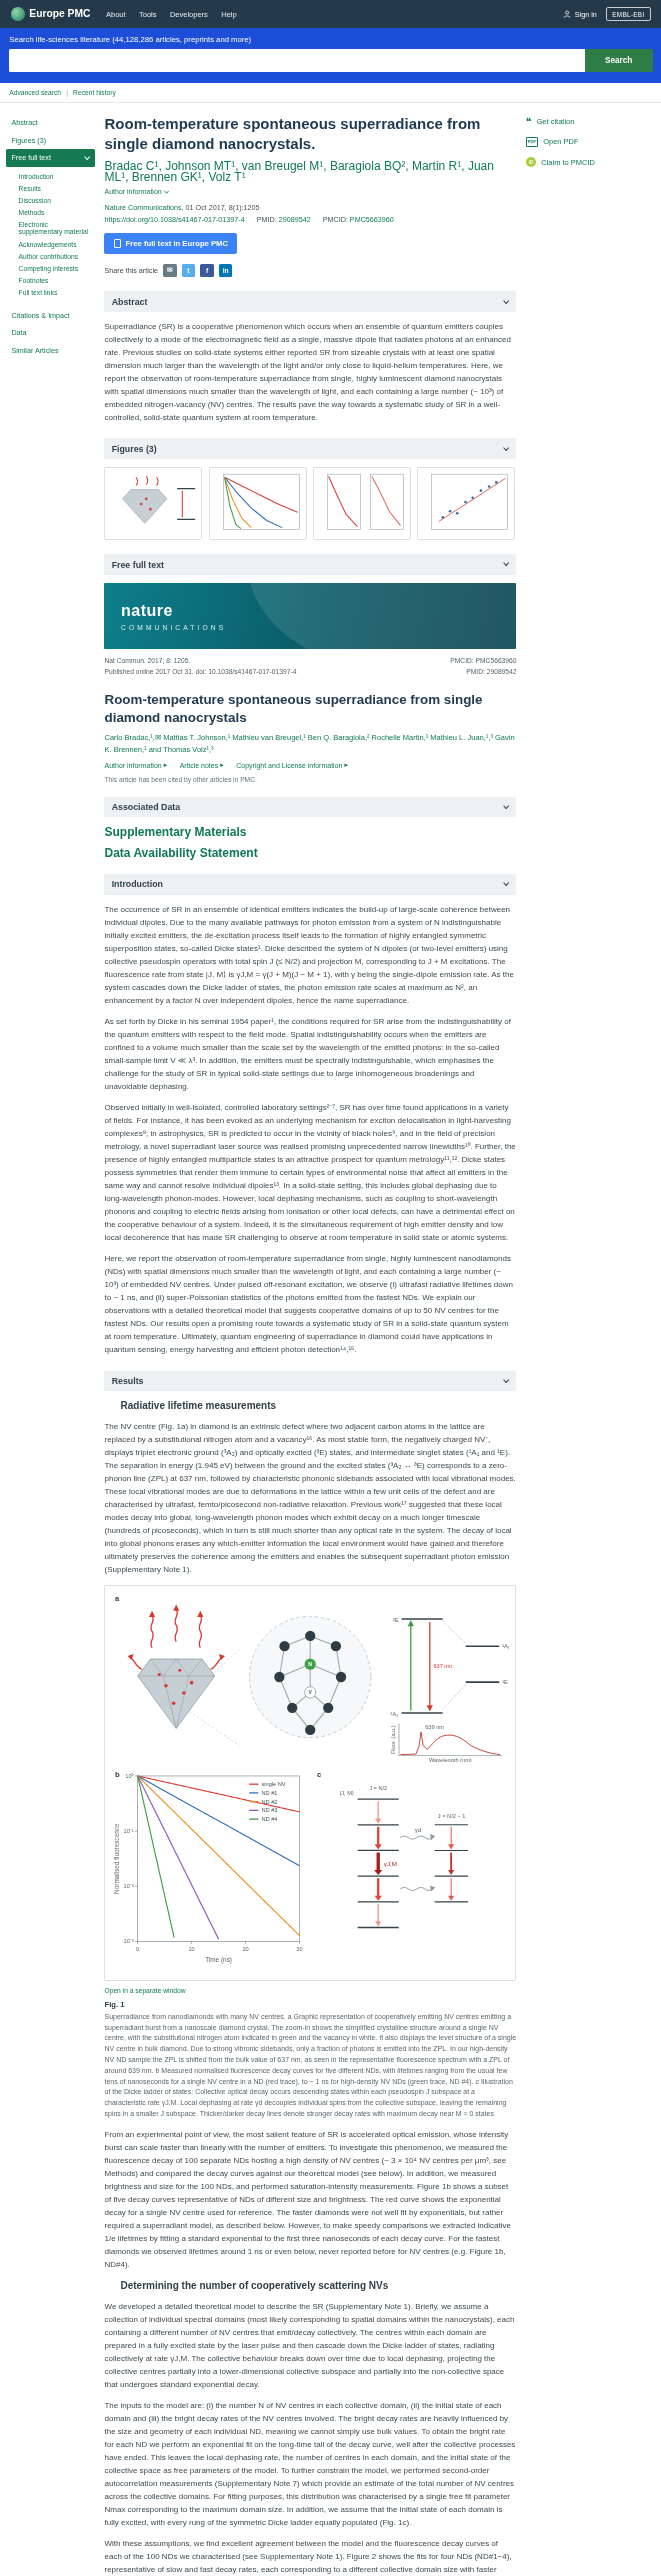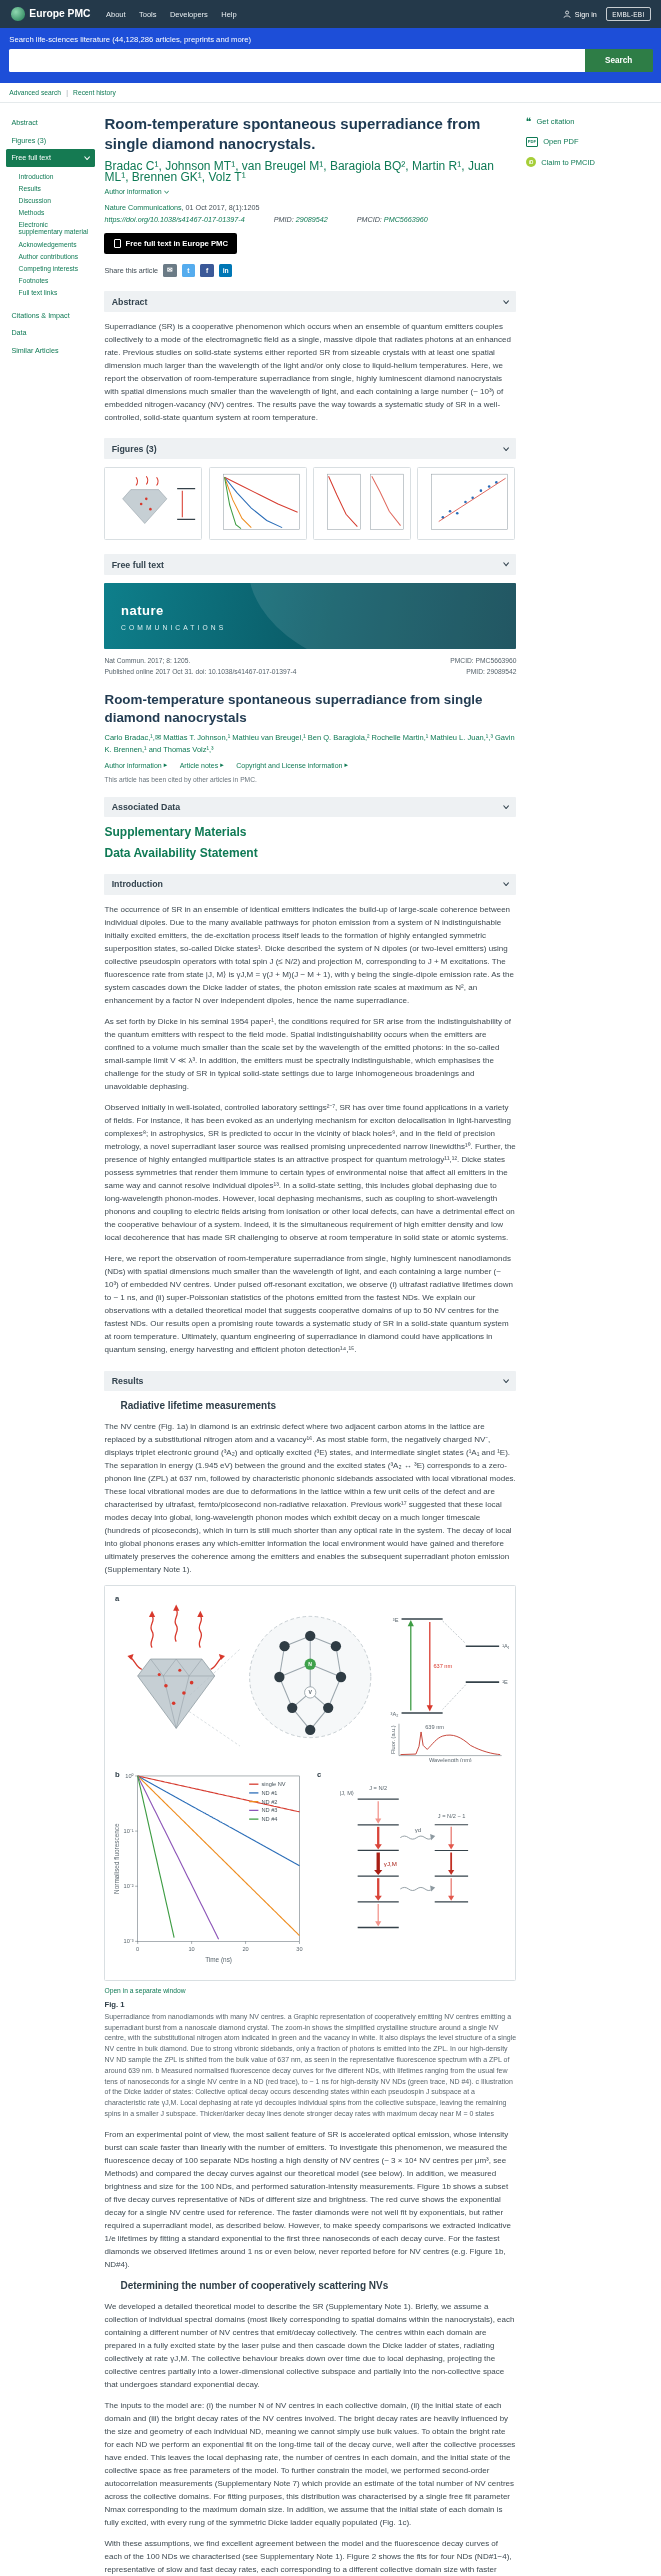--- a/index.html
+++ b/index.html
@@ -42,43 +42,43 @@
 .side-bottom a{display:block;color:#0f7a55;font-size:7.2px;padding:4.1px 5.2px;}
 .chev{width:6.2px;height:4.1px;stroke:currentColor;fill:none;stroke-width:2;}
 
 .main{min-width:0;}
 h1.art-title{color:#1e3a52;font-size:15px;line-height:19.6px;font-weight:bold;margin-bottom:7.2px;}
 .authors{color:#0f7a55;font-size:12px;line-height:11.3px;margin-bottom:4.1px;}
 .author-info{color:#0f7a55;font-size:7px;margin-bottom:7.2px;display:inline-flex;
   align-items:center;gap:2.6px;}
 .pub-line{font-size:7.2px;margin-bottom:3.1px;color:#46525a;}
 .pub-line a,.ids-line a{color:#0f7a55;}
-.ids-line{font-size:7.2px;margin-bottom:9.3px;color:#46525a;display:flex;gap:29px;font-style:italic;}
-.fft-btn{display:inline-flex;align-items:center;gap:4.6px;background:#000000;color:#fff;
+.ids-line{font-size:7.2px;margin-bottom:9.3px;color:#46525a;display:flex;gap:12px;}
+.fft-btn{display:inline-flex;align-items:center;gap:4.6px;background:#3b82f6;color:#fff;
   font-size:7.7px;font-weight:bold;padding:6.2px 9.3px;border-radius:2.1px;border:none;cursor:pointer;
   margin-bottom:9.3px;font-family:inherit;}
 .doc-glyph{width:7.2px;height:8.8px;border:0.8px solid #fff;border-radius:1px;display:inline-block;}
 .share-row{display:flex;align-items:center;gap:5.2px;font-size:7.2px;}
 .share-icon{width:13.4px;height:13.4px;border-radius:1.5px;display:flex;align-items:center;
   justify-content:center;color:#fff;font-size:6.7px;font-weight:bold;cursor:pointer;}
 .section-bar{margin-top:14.4px;background:#eef1f3;padding:5.2px 7.2px;display:flex;
   justify-content:space-between;align-items:center;font-size:8.8px;font-weight:bold;
   color:#33434e;border-radius:1px;cursor:pointer;}
 p.body-p{margin-top:8.2px;font-size:8px;line-height:13px;color:#3e4a52;}
 
 .thumbs{display:flex;gap:6.2px;padding-top:8.2px;}
 .thumb{width:98px;height:73px;border:0.5px solid #d9dfe2;border-radius:1.5px;background:#fff;
   overflow:hidden;cursor:pointer;}
 
 .nature-banner{position:relative;height:66px;margin-top:8.2px;border-radius:1px;overflow:hidden;
   background:linear-gradient(100deg,#0e7f8b,#0a5965 55%,#07424f);display:flex;align-items:center;
   padding:0 16.5px;}
 .swoosh{position:absolute;right:-72px;top:-129px;width:340px;height:222px;border-radius:50%;
   background:rgba(255,255,255,.11);}
-.nat-word{display:block;color:#fff;font-size:13px;font-weight:bold;letter-spacing:0.5px;line-height:20.6px;}
+.nat-word{display:block;color:#fff;font-size:16px;font-weight:bold;letter-spacing:0.5px;line-height:20.6px;}
 .nat-sub{display:block;color:#dff0f2;font-size:6.7px;letter-spacing:3.1px;margin-top:2.1px;}
 .cite-block{display:flex;justify-content:space-between;font-size:6.7px;color:#55626b;
   margin-top:7.2px;line-height:10.8px;}
 .cite-right{text-align:right;}
 h2.fft-title{color:#233c52;font-size:13.4px;line-height:17.5px;margin-top:13.4px;margin-bottom:6.2px;}
 .fft-authors{color:#0f7a55;font-size:7.5px;line-height:12px;margin-bottom:5.2px;}
 .fft-links{display:flex;gap:12.4px;font-size:7px;margin-bottom:6.2px;}
 .fft-links a{color:#0f7a55;display:inline-flex;align-items:center;gap:2.1px;}
 .cited-note{font-size:6.7px;color:#6a757d;}
 .assoc-links a{display:block;color:#0f7a55;font-weight:bold;font-size:12px;margin-top:7.2px;}

